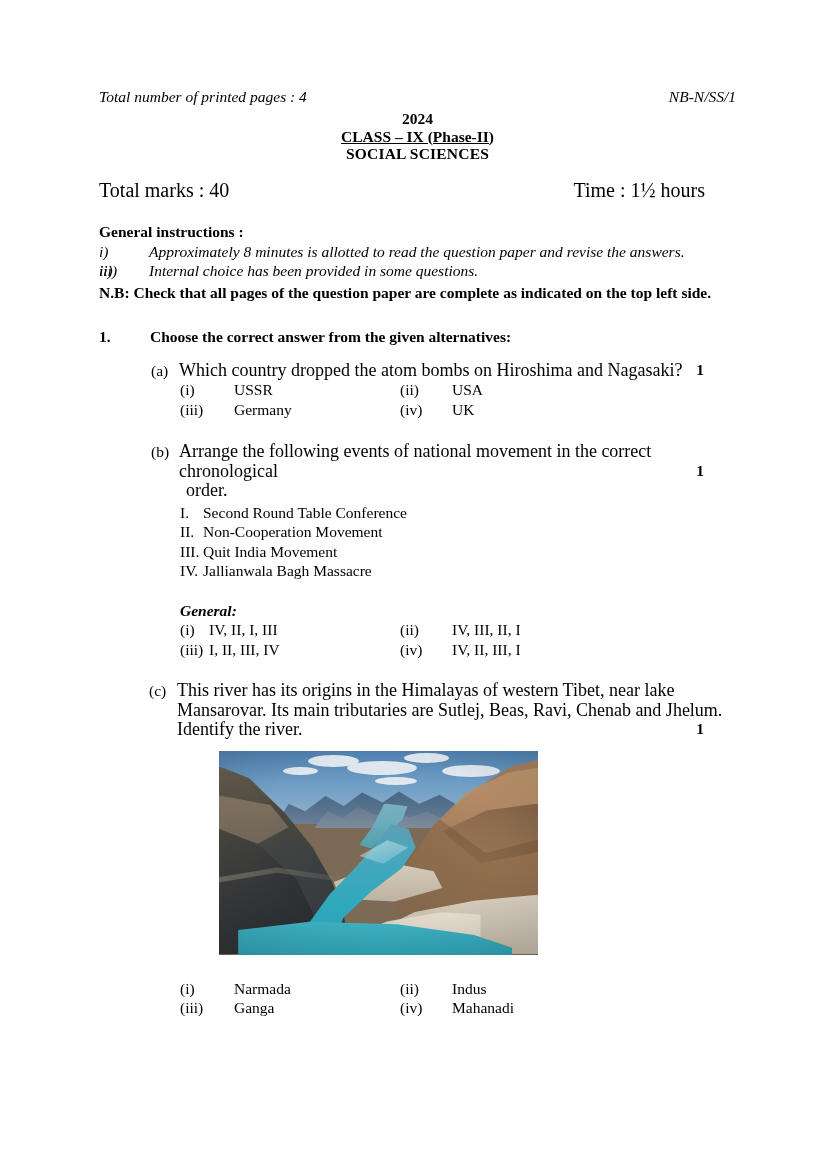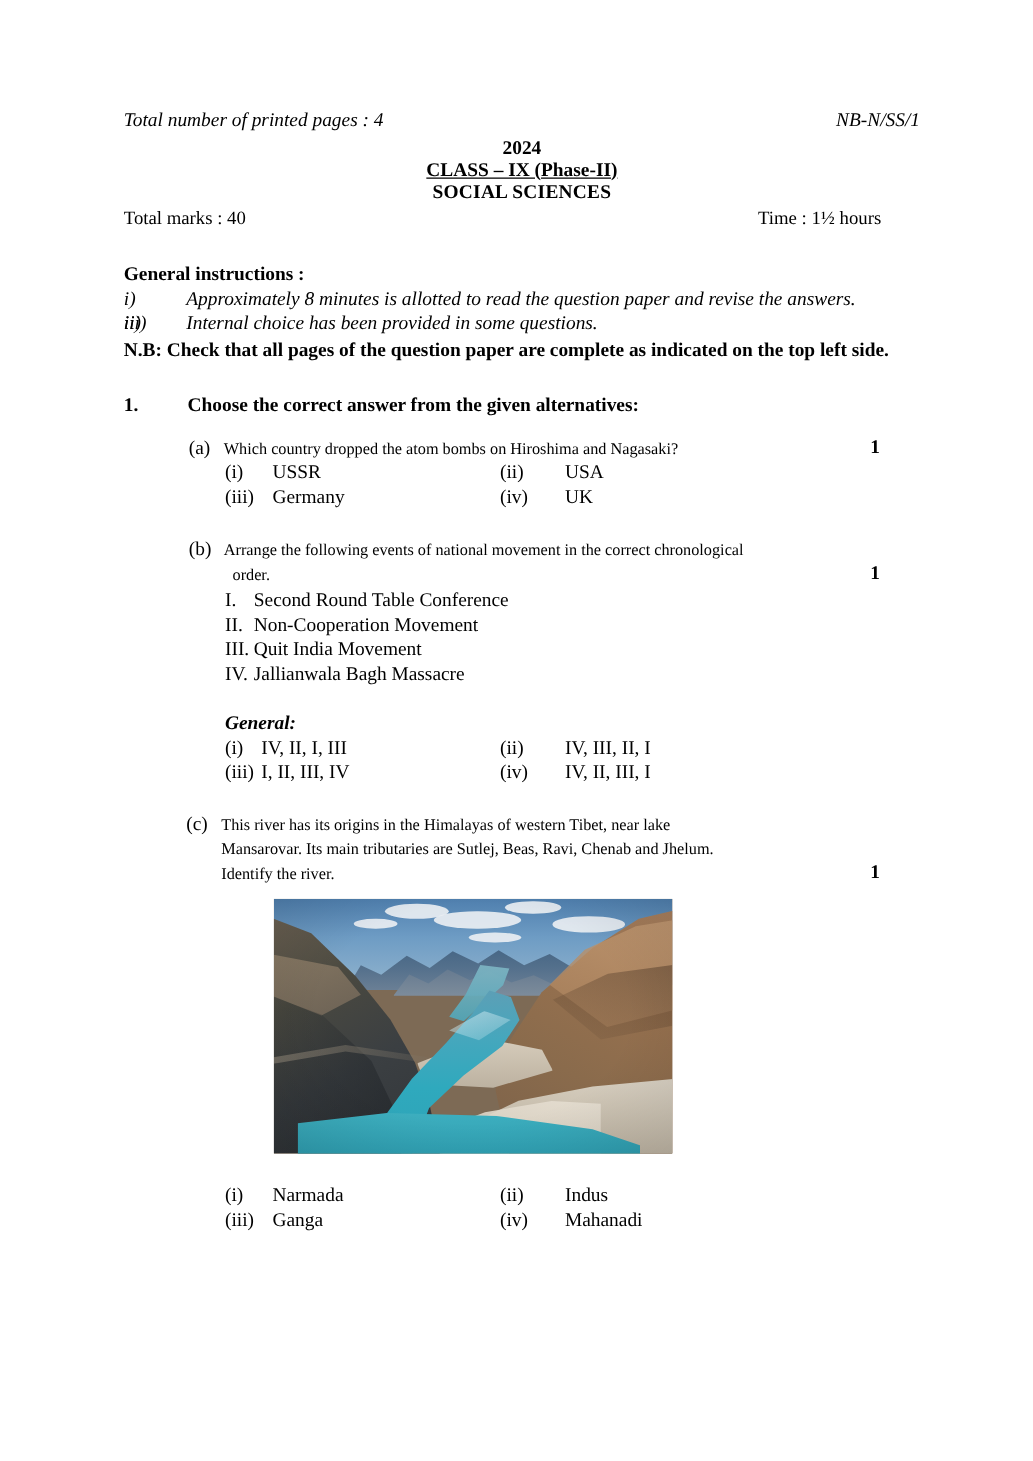--- a/index.html
+++ b/index.html
@@ -51,22 +51,22 @@
     line-height: 17.5px;
     margin-top: 2px;
   }
   .title-block .t-year { font-size: 15.5px; }
   .title-block .t-class { font-size: 15.5px; text-decoration: underline; }
   .title-block .t-subject { font-size: 15.5px; letter-spacing: 0.2px; }
 
   .marks-row {
     position: relative;
     height: 22px;
-    font-size: 15px;
-    margin-top: 4px;
+    font-size: 20px;
+    margin-top: 16px;
   }
   .marks-left { position: absolute; left: 0; top: 0; }
   .marks-right { position: absolute; right: 31px; top: 0; }
 
   
   .instructions {
     margin-top: 21px;
   }
   .gi-title {
     font-weight: bold;
@@ -117,21 +117,21 @@
     position: relative;
     margin-top: 14px;
   }
   .part-label {
     position: absolute;
     top: 0;
     font-size: 15.5px;
     line-height: 19.5px;
   }
   .part-body {
-    font-size: 13px;
+    font-size: 18px;
     line-height: 19.5px;
   }
   .part-a .part-label { left: 52px; }
   .part-a .part-body  { margin-left: 80px; }
   .part-b .part-label { left: 52px; }
   .part-b .part-body  { margin-left: 80px; }
   .part-c .part-label { left: 50px; }
   .part-c .part-body  { margin-left: 78px; }
 
   .mark {
@@ -151,21 +151,21 @@
   .opt {
     position: absolute;
     top: 0;
     white-space: nowrap;
   }
   .opt-key { position: absolute; top: 0; }
   .opt-val { position: absolute; top: 0; }
 
   
   .c1-key { left: 81px; }
-  .c1-val { left: 119px; }
+  .c1-val { left: 135px; }
   .c2-key { left: 301px; }
   .c2-val { left: 353px; }
 
   
   .roman-list { margin-top: 2px; }
   .roman-row {
     position: relative;
     height: 19.5px;
     font-size: 15.5px;
     line-height: 19.5px;

